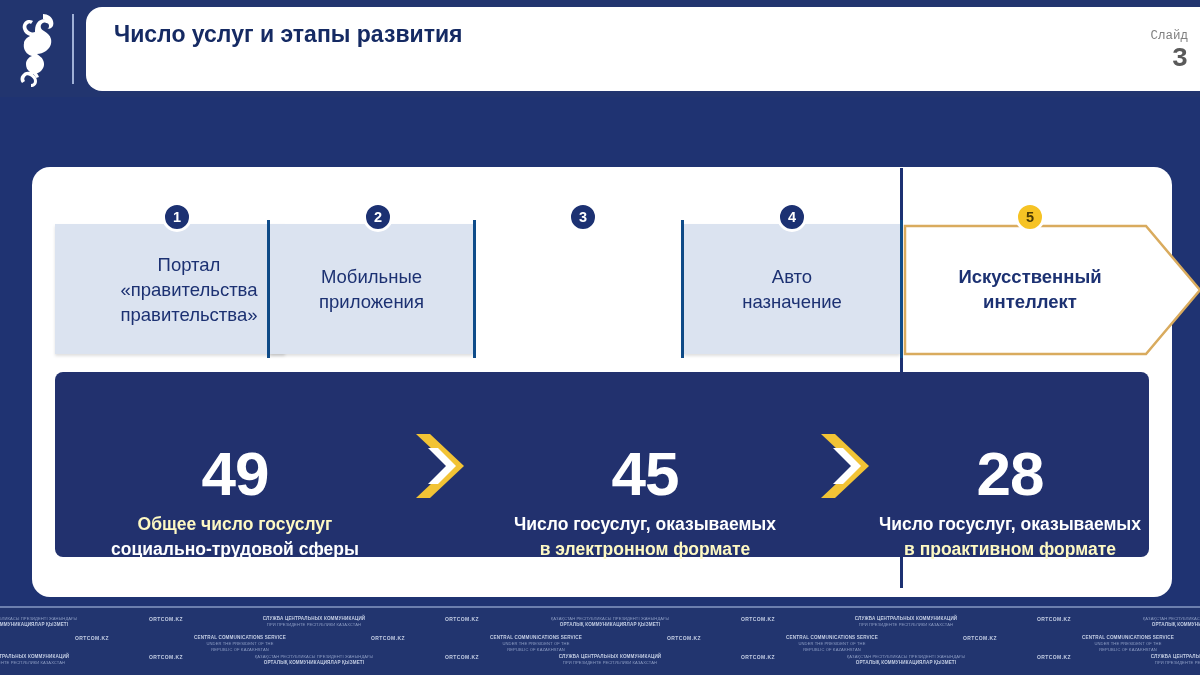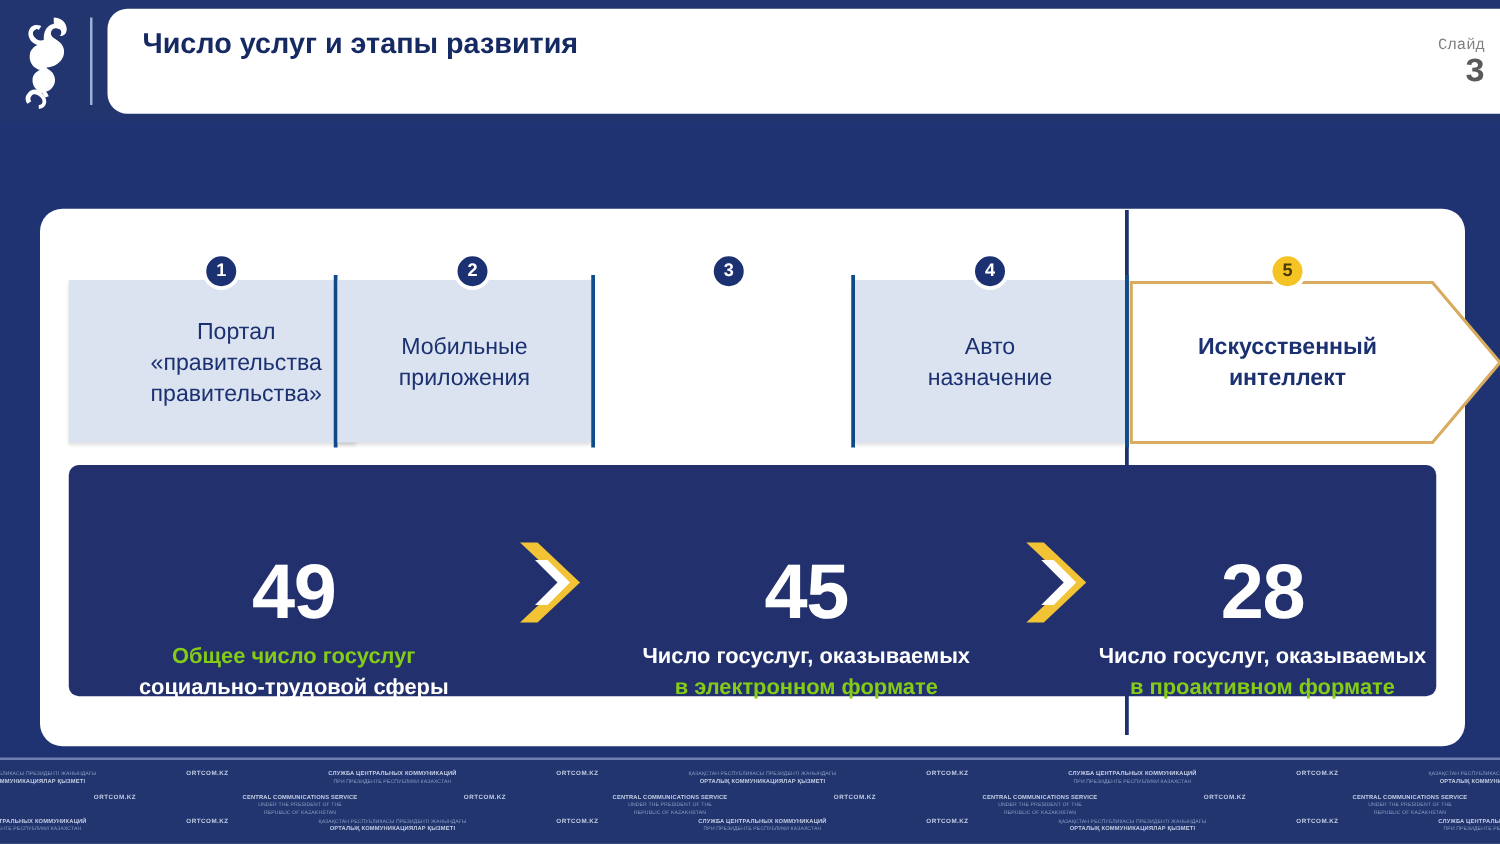--- a/index.html
+++ b/index.html
@@ -189,21 +189,21 @@
     line-height: 72px;
     letter-spacing: -1px;
   }
   .stat-desc {
     font-size: 17.5px;
     font-weight: bold;
     line-height: 25px;
     color: #ffffff;
     margin-top: 2px;
   }
-  .stat-desc .gold { color: #84cc16; display: block; }
+  .stat-desc .gold { color: #fef9c3; display: block; }
   .stat-desc .white { color: #ffffff; display: block; }
 
   .chev {
     position: absolute;
     top: 60px;
   }
   .chev svg { display: block; }
 
   
   #footer {

